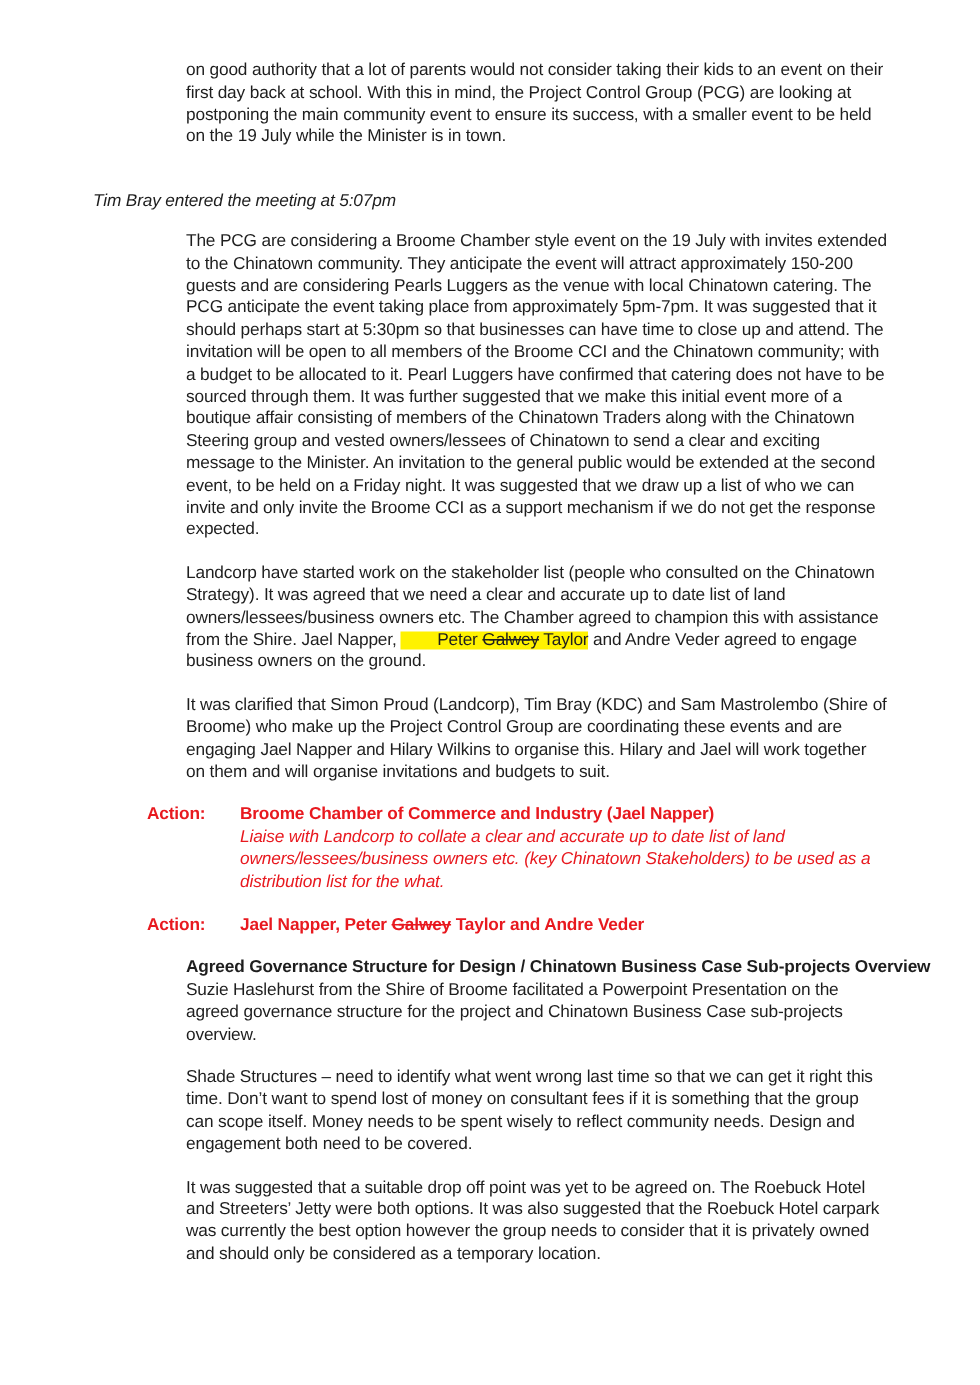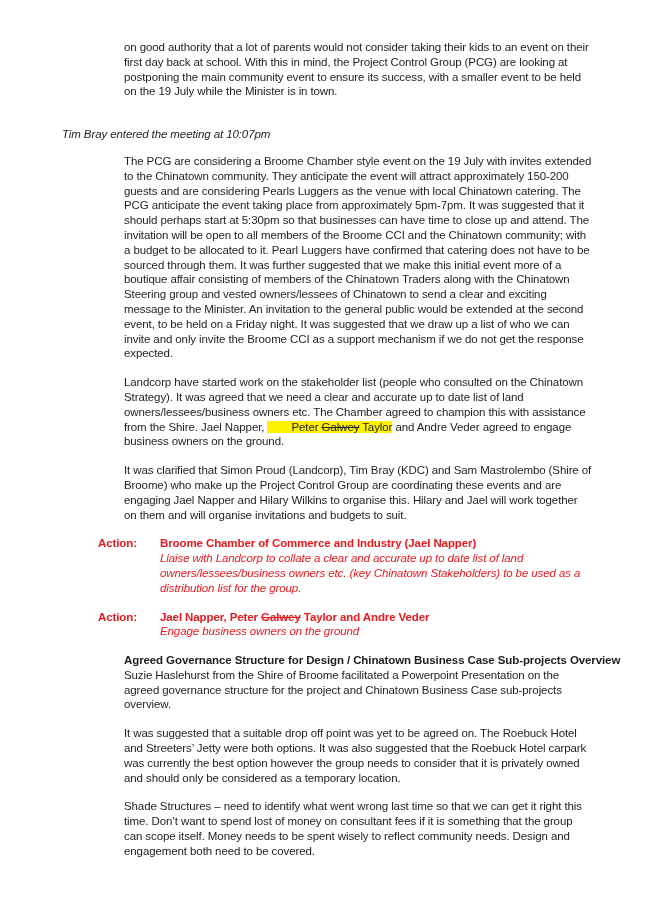--- a/index.html
+++ b/index.html
@@ -35,47 +35,46 @@
   }
 </style>
 </head>
 <body>
 
 <div class="page">
   <div class="content">
 
     <p class="p gap-lg">on good authority that a lot of parents would not consider taking their kids to an event on their first day back at school. With this in mind, the Project Control Group (PCG) are looking at postponing the main community event to ensure its success, with a smaller event to be held on the 19 July while the Minister is in town.</p>
 
-    <p class="p flush italic tim">Tim Bray entered the meeting at 10:07pm</p>
+    <p class="p flush italic tim">Tim Bray entered the meeting at 5:07pm</p>
 
     <p class="p">The PCG are considering a Broome Chamber style event on the 19 July with invites extended to the Chinatown community. They anticipate the event will attract approximately 150-200 guests and are considering Pearls Luggers as the venue with local Chinatown catering. The PCG anticipate the event taking place from approximately 5pm-7pm. It was suggested that it should perhaps start at 5:30pm so that businesses can have time to close up and attend. The invitation will be open to all members of the Broome CCI and the Chinatown community; with a budget to be allocated to it. Pearl Luggers have confirmed that catering does not have to be sourced through them. It was further suggested that we make this initial event more of a boutique affair consisting of members of the Chinatown Traders along with the Chinatown Steering group and vested owners/lessees of Chinatown to send a clear and exciting message to the Minister. An invitation to the general public would be extended at the second event, to be held on a Friday night.  It was suggested that we draw up a list of who we can invite and only invite the Broome CCI as a support mechanism if we do not get the response expected.</p>
 
     <p class="p"><span>Landcorp have started work on the stakeholder list (people who consulted on the Chinatown Strategy).  It was agreed that we need a clear and accurate up to date list of land owners/lessees/business owners etc. The Chamber agreed to champion this with assistance from the Shire. Jael Napper, </span><mark class="hl"><span>Peter </span><span class="strike">Galwey</span><span> Taylor</span></mark><span> and Andre Veder agreed to engage business owners on the ground.</span></p>
 
     <p class="p">It was clarified that Simon Proud (Landcorp), Tim Bray (KDC) and Sam Mastrolembo (Shire of Broome) who make up the Project Control Group are coordinating these events and are engaging Jael Napper and Hilary Wilkins to organise this.  Hilary and Jael will work together on them and will organise invitations and budgets to suit.</p>
 
     <div class="action-row">
       <div class="bold red">Action:</div>
       <div>
         <div class="bold red">Broome Chamber of Commerce and Industry (Jael Napper)</div>
-        <div class="italic red">Liaise with Landcorp to collate a clear and accurate up to date list of land owners/lessees/business owners etc. (key Chinatown Stakeholders) to be used as a distribution list for the group.</div>
+        <div class="italic red">Liaise with Landcorp to collate a clear and accurate up to date list of land owners/lessees/business owners etc. (key Chinatown Stakeholders) to be used as a distribution list for the what.</div>
       </div>
     </div>
 
     <div class="action-row gap-xl">
       <div class="bold red">Action:</div>
       <div>
         <div class="bold red"><span>Jael Napper, Peter </span><span class="strike">Galwey</span><span> Taylor and Andre Veder</span></div>
-        <div class="italic red">Engage business owners on the ground</div>
       </div>
     </div>
 
     <div class="p">
       <div class="bold nowrap">Agreed Governance Structure for Design / Chinatown Business Case Sub-projects Overview</div>
       <span>Suzie Haslehurst from the Shire of Broome facilitated a Powerpoint Presentation on the agreed governance structure for the project and Chinatown Business Case sub-projects overview.</span>
     </div>
 
+    <p class="p">Shade Structures – need to identify what went wrong last time so that we can get it right this time. Don’t want to spend lost of money on consultant fees if it is something that the group can scope itself. Money needs to be spent wisely to reflect community needs. Design and engagement both need to be covered.</p>
+
     <p class="p">It was suggested that a suitable drop off point was yet to be agreed on. The Roebuck Hotel and Streeters’ Jetty were both options. It was also suggested that the Roebuck Hotel carpark was currently the best option however the group needs to consider that it is privately owned and should only be considered as a temporary location.</p>
-
-    <p class="p">Shade Structures – need to identify what went wrong last time so that we can get it right this time. Don’t want to spend lost of money on consultant fees if it is something that the group can scope itself. Money needs to be spent wisely to reflect community needs. Design and engagement both need to be covered.</p>
 
   </div>
 </div>
 
 </body></html>

